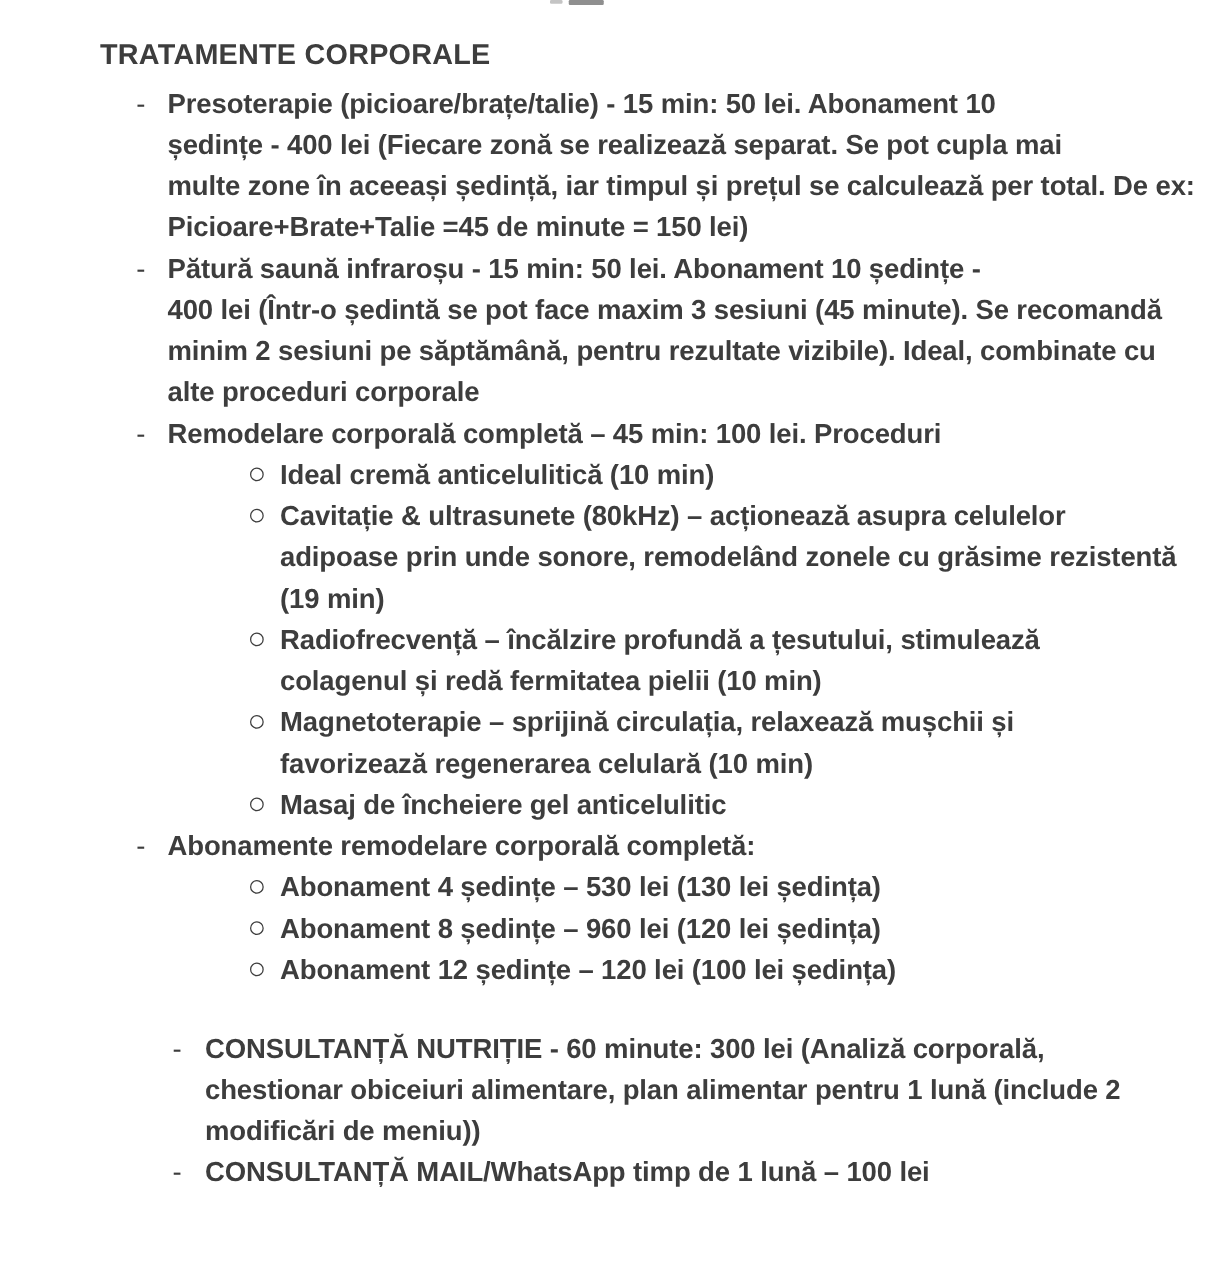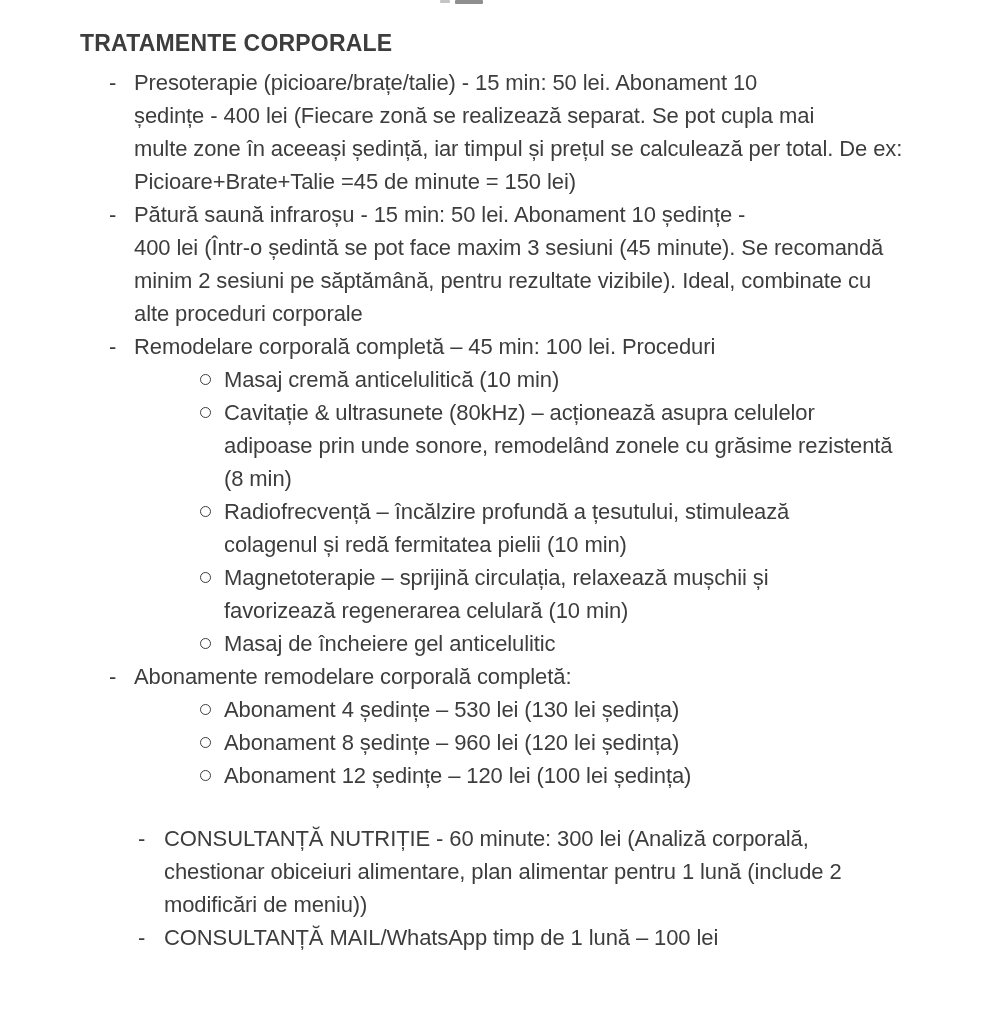--- a/index.html
+++ b/index.html
@@ -36,22 +36,22 @@
   .sec-a .heading { margin-bottom: 6px; }
   .sec-b .heading { margin-bottom: 0; }
   .line {
     position: relative;
     height: 33px;
     line-height: 33px;
     white-space: nowrap;
     font-size: 22px;
     letter-spacing: -0.1px;
   }
-  .seg { font-weight: normal; }
-  .seg.b { font-weight: normal; }
+  .seg { font-weight: bold; }
+  .seg.b { font-weight: bold; }
   
   .sec-a .lvl1 { padding-left: 54px; }
   .sec-a .lvl2 { padding-left: 144px; }
   .sec-b .lvl1 { padding-left: 84px; }
   .bullet-dash {
     position: absolute;
     top: 0;
     font-weight: normal;
     font-size: 22px;
   }
@@ -99,24 +99,24 @@
       <div class="heading">TRATAMENTE CORPORALE</div>
       <div class="line lvl1"><span class="bullet-dash">-</span><span class="seg b">Presoterapie (picioare/brațe/talie) - 15 min: 50 lei. Abonament 10</span></div>
       <div class="line lvl1"><span class="seg b">ședințe - 400 lei </span><span class="seg">(Fiecare zonă se realizează separat. Se pot cupla mai</span></div>
       <div class="line lvl1"><span class="seg">multe zone în aceeași ședință, iar timpul și prețul se calculează per total. De ex:</span></div>
       <div class="line lvl1"><span class="seg">Picioare+Brate+Talie =45 de minute = 150 lei)</span></div>
       <div class="line lvl1"><span class="bullet-dash">-</span><span class="seg b">Pătură saună infraroșu - 15 min: 50 lei. Abonament 10 ședințe -</span></div>
       <div class="line lvl1"><span class="seg b">400 lei </span><span class="seg">(Într-o ședintă se pot face maxim 3 sesiuni (45 minute). Se recomandă</span></div>
       <div class="line lvl1"><span class="seg">minim 2 sesiuni pe săptămână, pentru rezultate vizibile). Ideal, combinate cu</span></div>
       <div class="line lvl1"><span class="seg">alte proceduri corporale</span></div>
       <div class="line lvl1"><span class="bullet-dash">-</span><span class="seg b">Remodelare corporală completă – 45 min: 100 lei</span><span class="seg">. </span><span class="seg b">Proceduri</span></div>
-      <div class="line lvl2"><span class="bullet-circle"></span><span class="seg b">Masaj cremă anticelulitică (</span><span class="seg">10 min)</span></div>
+      <div class="line lvl2"><span class="bullet-circle"></span><span class="seg b">Ideal cremă anticelulitică (</span><span class="seg">10 min)</span></div>
       <div class="line lvl2"><span class="bullet-circle"></span><span class="seg b">Cavitație &amp; ultrasunete </span><span class="seg">(80kHz) </span><span class="seg b">– </span><span class="seg">acționează asupra celulelor</span></div>
       <div class="line lvl2"><span class="seg">adipoase prin unde sonore, remodelând zonele cu grăsime rezistentă</span></div>
-      <div class="line lvl2"><span class="seg">(8 min)</span></div>
+      <div class="line lvl2"><span class="seg">(19 min)</span></div>
       <div class="line lvl2"><span class="bullet-circle"></span><span class="seg b">Radiofrecvență – </span><span class="seg">încălzire profundă a țesutului, stimulează</span></div>
       <div class="line lvl2"><span class="seg">colagenul și redă fermitatea pielii (10 min)</span></div>
       <div class="line lvl2"><span class="bullet-circle"></span><span class="seg b">Magnetoterapie – </span><span class="seg">sprijină circulația, relaxează mușchii și</span></div>
       <div class="line lvl2"><span class="seg">favorizează regenerarea celulară (10 min)</span></div>
       <div class="line lvl2"><span class="bullet-circle"></span><span class="seg b">Masaj de încheiere gel anticelulitic</span></div>
       <div class="line lvl1"><span class="bullet-dash">-</span><span class="seg b">Abonamente remodelare corporală completă</span><span class="seg">:</span></div>
       <div class="line lvl2"><span class="bullet-circle"></span><span class="seg b">Abonament 4 ședințe – 530 lei </span><span class="seg">(130 lei ședința)</span></div>
       <div class="line lvl2"><span class="bullet-circle"></span><span class="seg b">Abonament 8 ședințe – 960 lei </span><span class="seg">(120 lei ședința)</span></div>
       <div class="line lvl2"><span class="bullet-circle"></span><span class="seg b">Abonament 12 ședințe – 120 lei </span><span class="seg">(100 lei ședința)</span></div>
     </div>

